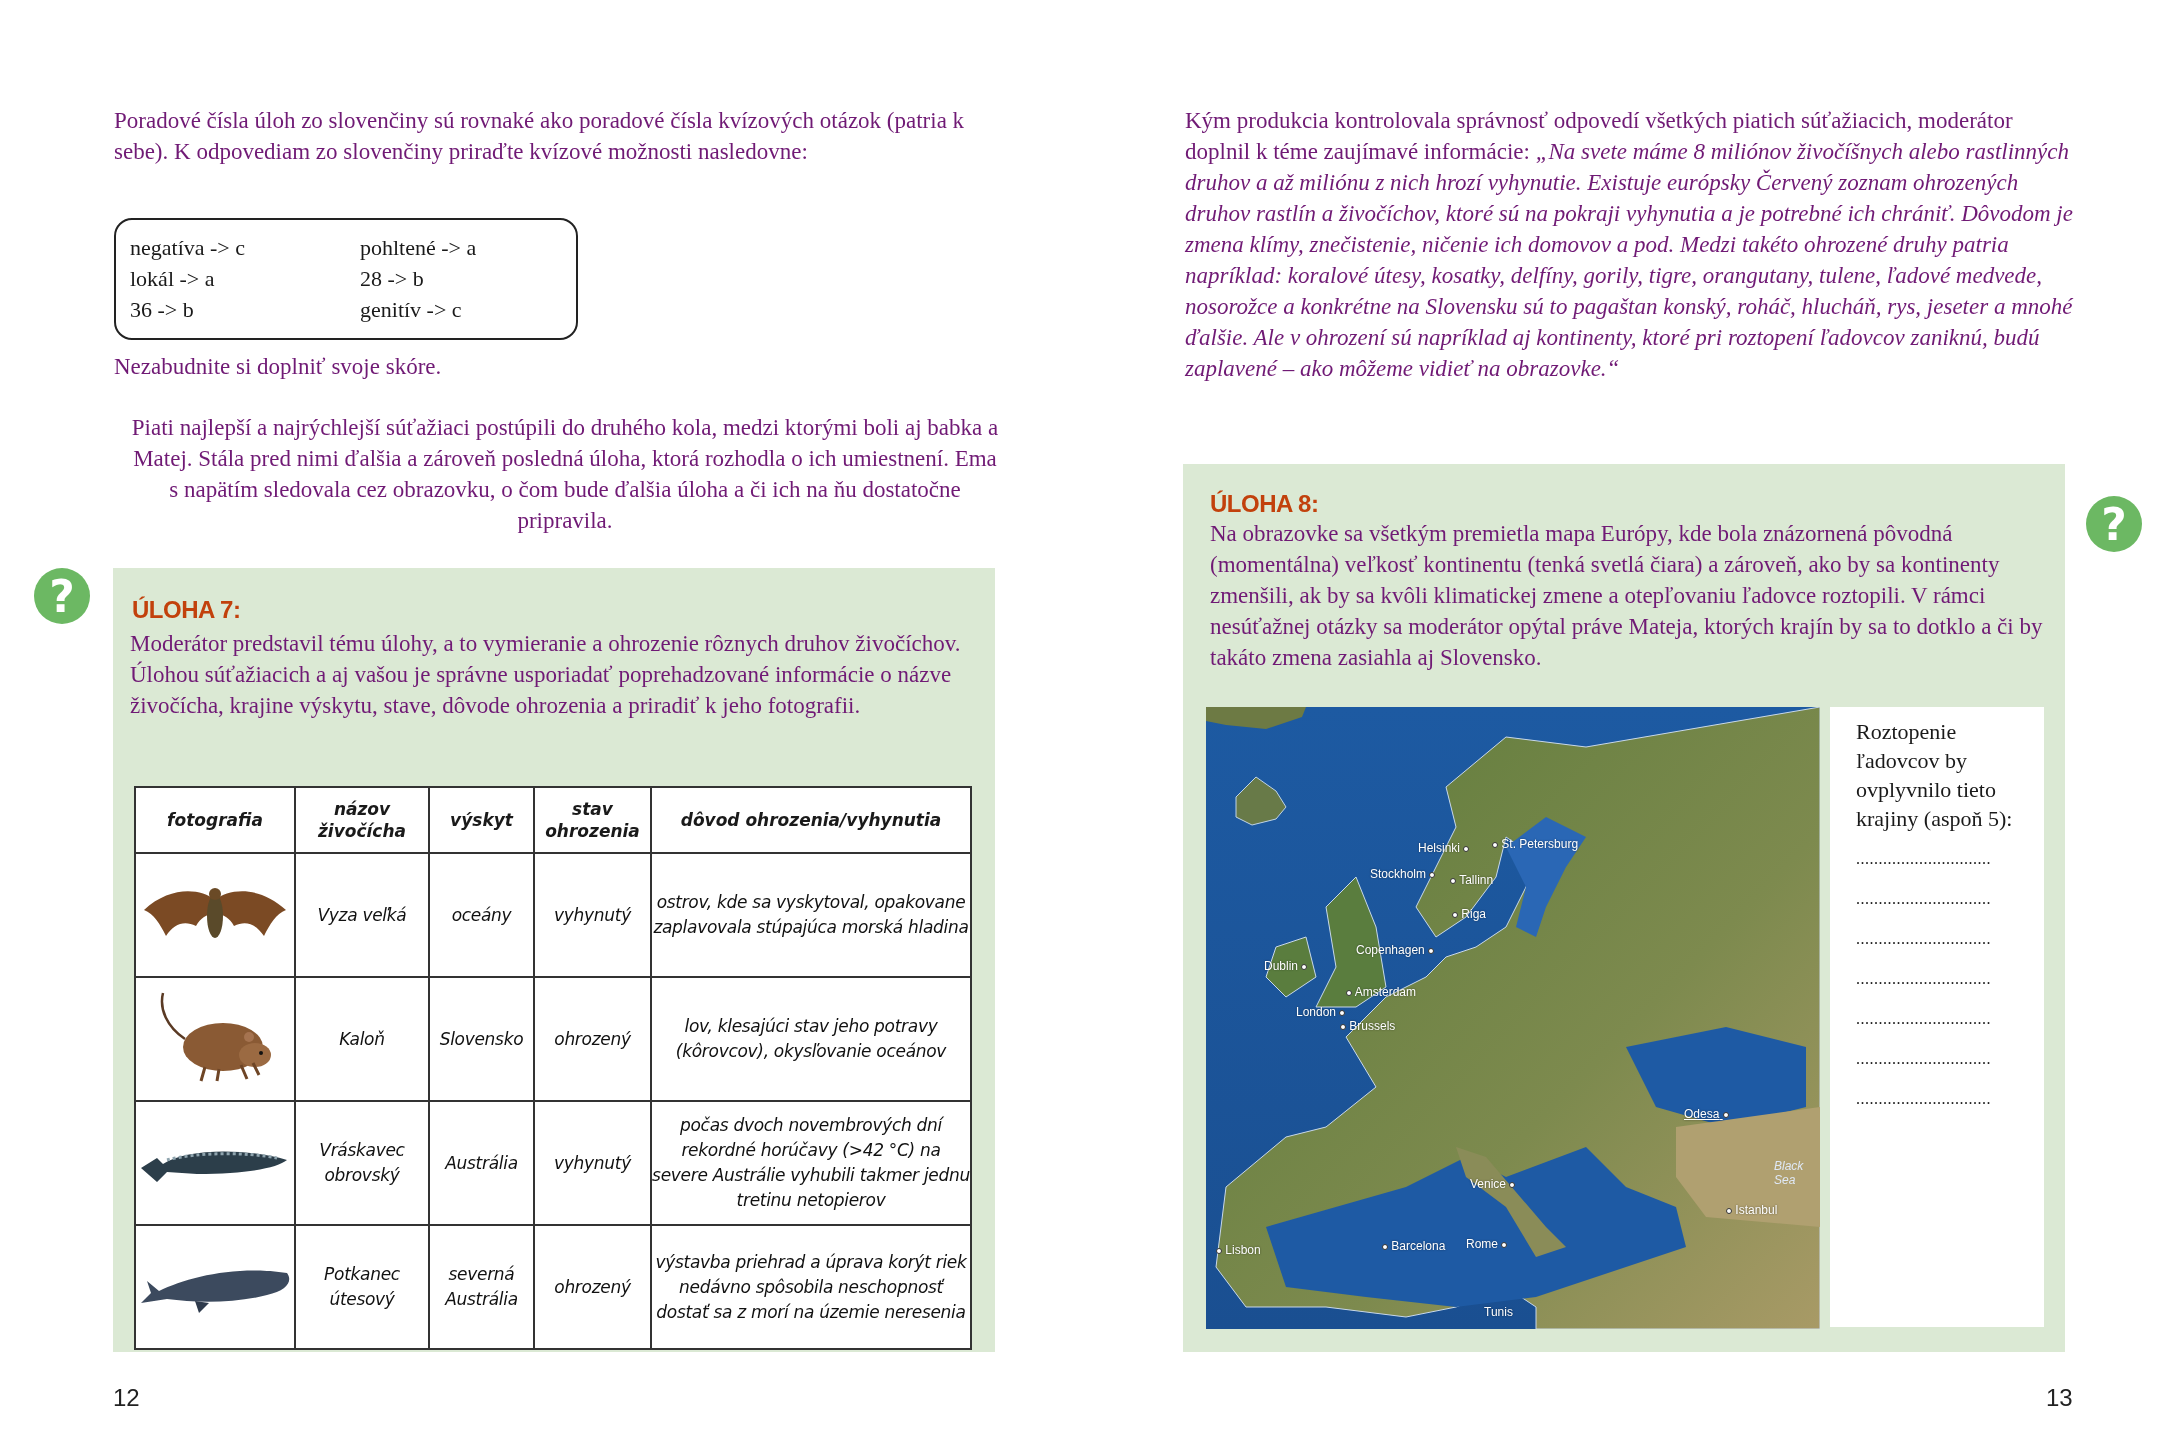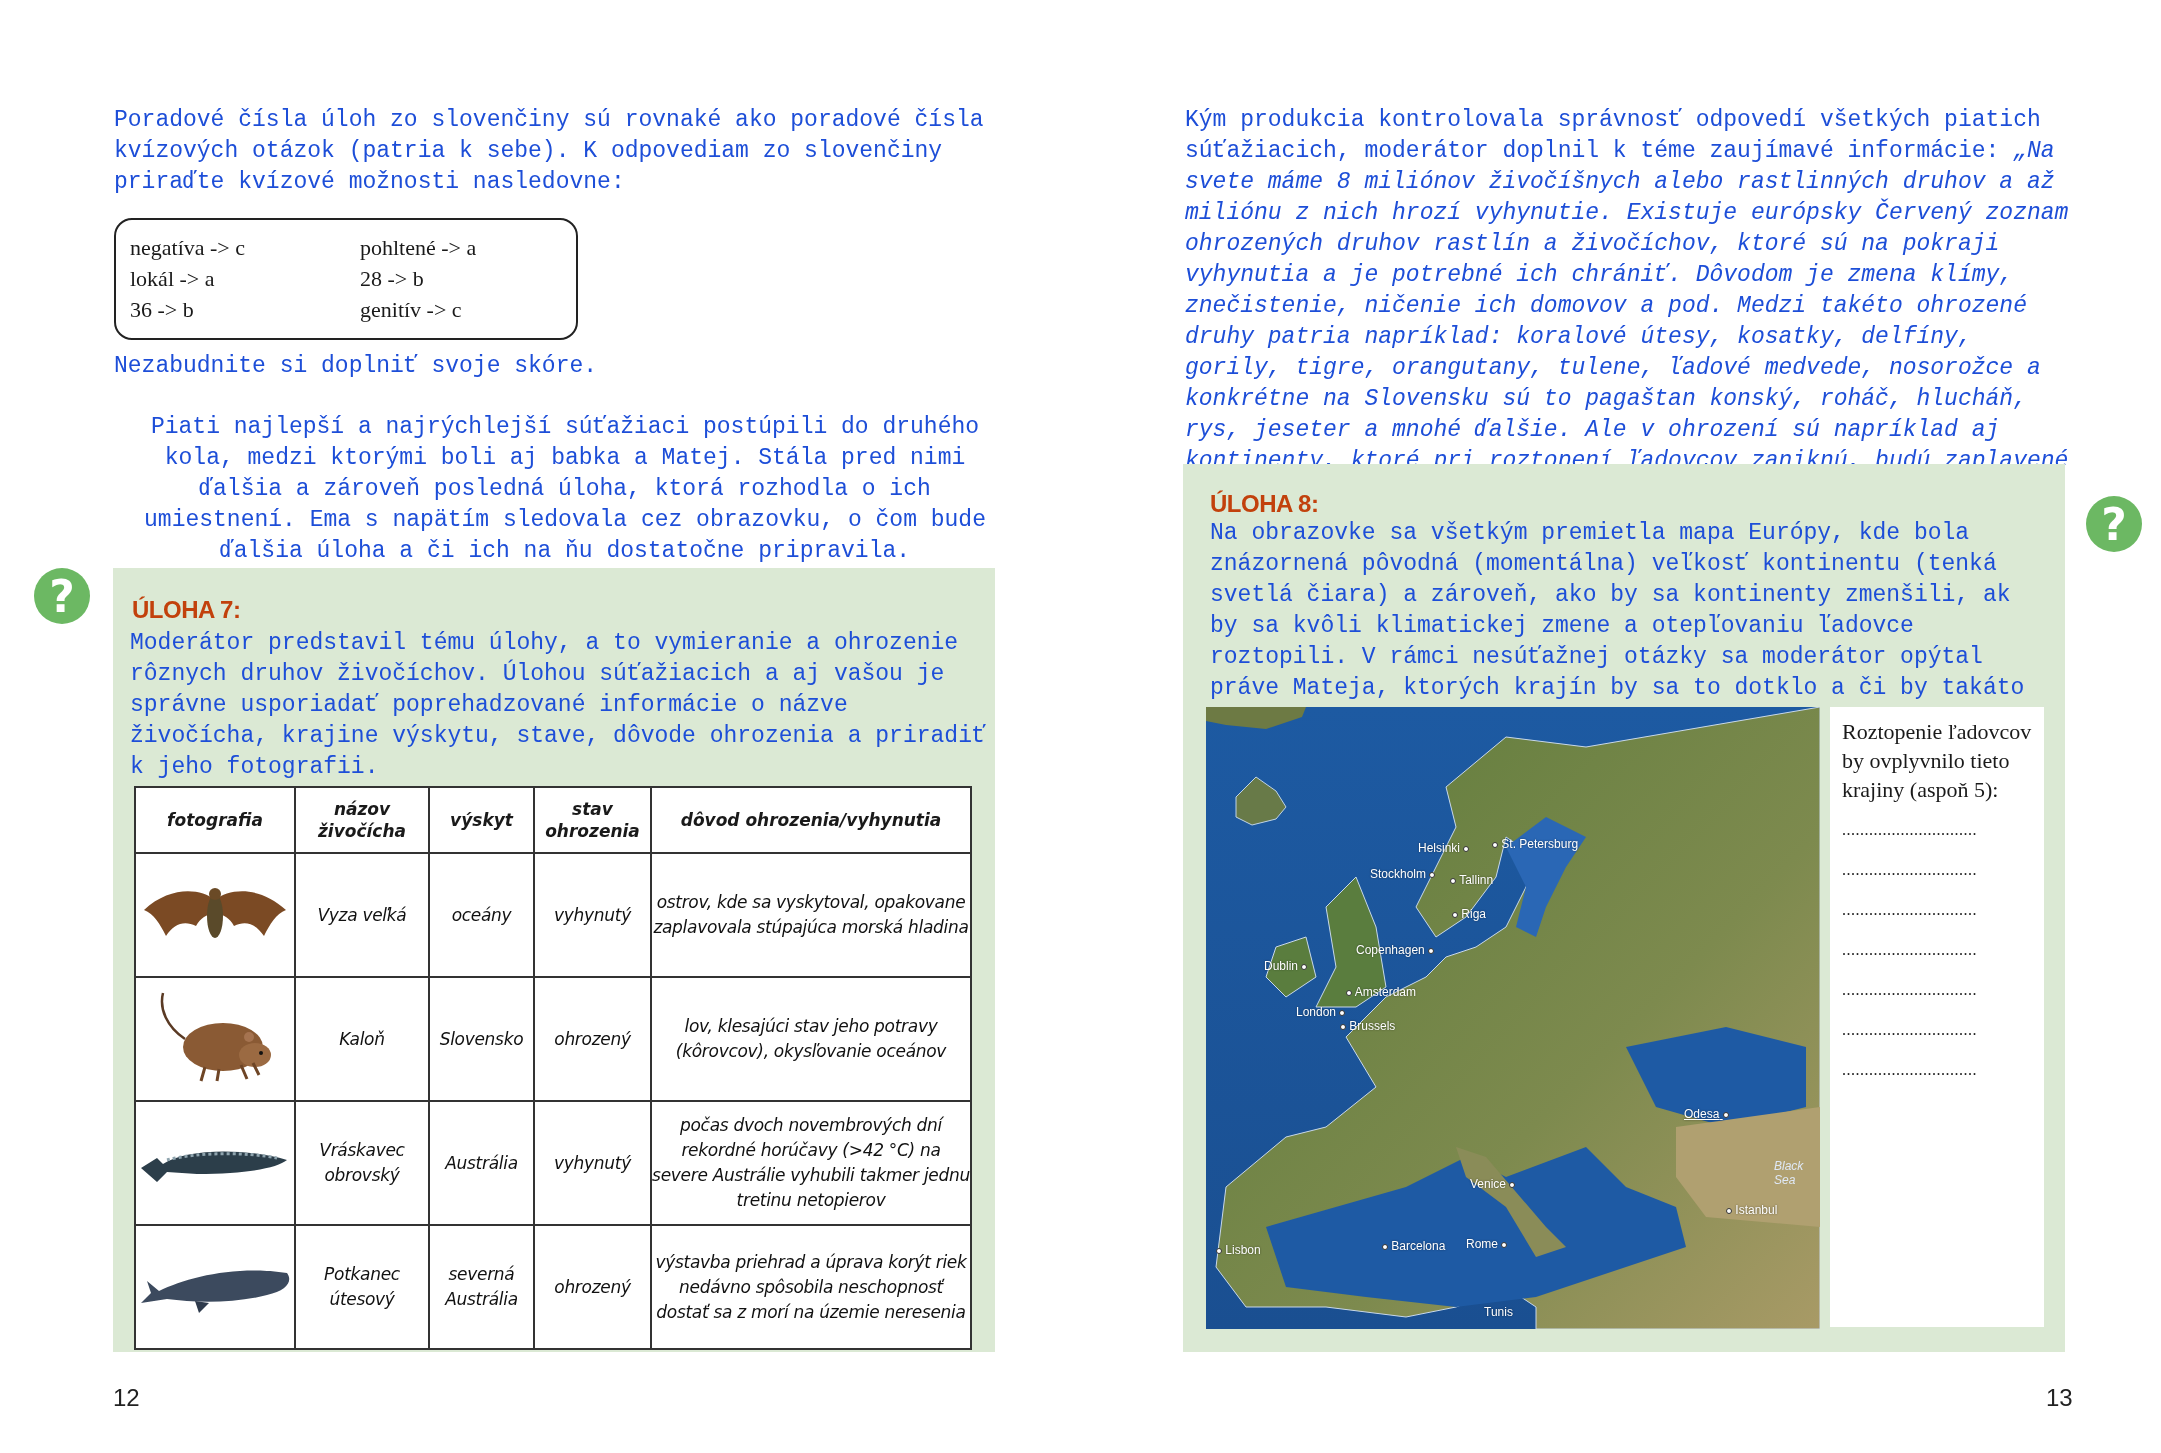--- a/index.html
+++ b/index.html
@@ -1,18 +1,18 @@
 <!DOCTYPE html>
 <html><head>
 <meta charset="utf-8">
 <style>
   * { box-sizing: border-box; margin: 0; padding: 0; }
   html, body { width: 2161px; height: 1453px; background: #ffffff; overflow: hidden; }
   body { position: relative; font-family: "DejaVu Serif", "Liberation Serif", serif; color: #1a1a1a; }
-  .body-text { font-family: Liberation Mono, monospace; font-size: 23px; line-height: 31px; color: #1d4ed8; }
+  .body-text { font-family: Liberation Serif, serif; font-size: 23px; line-height: 31px; color: #701a75; }
   .hand { font-family: "DejaVu Sans", sans-serif; font-style: italic; font-size: 17px; line-height: 25px; color: #111; letter-spacing: -0.3px; }
   .heading { font-family: "Liberation Sans", sans-serif; font-weight: bold; font-size: 24px; letter-spacing: -0.5px; color: #c2410c; }
 
   .page { position: absolute; top: 0; height: 1453px; }
   #page-left { left: 0; width: 1080px; }
   #page-right { left: 1080px; width: 1081px; }
 
   .abs { position: absolute; }
 
   
@@ -49,21 +49,21 @@
   #moderator-para .quote { font-style: italic; }
   #task8-box { left: 1183px; top: 464px; width: 882px; height: 888px; }
   #task8-heading { left: 1210px; top: 490px; }
   #task8-desc { left: 1210px; top: 518px; width: 840px; }
 
   #map { position: absolute; left: 1206px; top: 707px; width: 614px; height: 622px; overflow: hidden; background: #1f5aa0; }
   .city { position: absolute; font-family: "Liberation Sans", sans-serif; font-size: 12px; color: #fff; white-space: nowrap; text-shadow: 0 0 2px rgba(0,0,0,0.5); }
   .city .dot { display: inline-block; width: 6px; height: 6px; border-radius: 50%; background: #fff; border: 1px solid #333; vertical-align: middle; }
   .sea-label { position: absolute; font-family: "Liberation Sans", sans-serif; font-style: italic; font-size: 12px; color: #dfe8f5; margin-left: 20px; }
 
-  #answer-panel { position: absolute; left: 1830px; top: 707px; width: 214px; height: 620px; background: #fff; padding: 10px 12px; font-family: "Liberation Serif", serif; font-size: 22px; line-height: 29px; }
+  #answer-panel { position: absolute; left: 1830px; top: 707px; width: 214px; height: 620px; background: #fff; padding: 10px 26px; font-family: "Liberation Serif", serif; font-size: 22px; line-height: 29px; }
   .dots { font-size: 16px; letter-spacing: 0.5px; line-height: 40px; color: #222; white-space: nowrap; overflow: hidden; }
 </style>
 </head>
 <body>
 
 <div id="page-left" class="page"></div>
 
 <p id="intro-para" class="abs body-text">Poradové čísla úloh zo slovenčiny sú rovnaké ako poradové čísla kvízových otázok (patria k sebe). K odpovediam zo slovenčiny priraďte kvízové možnosti nasledovne:</p>
 
 <div id="answer-box" class="abs">

